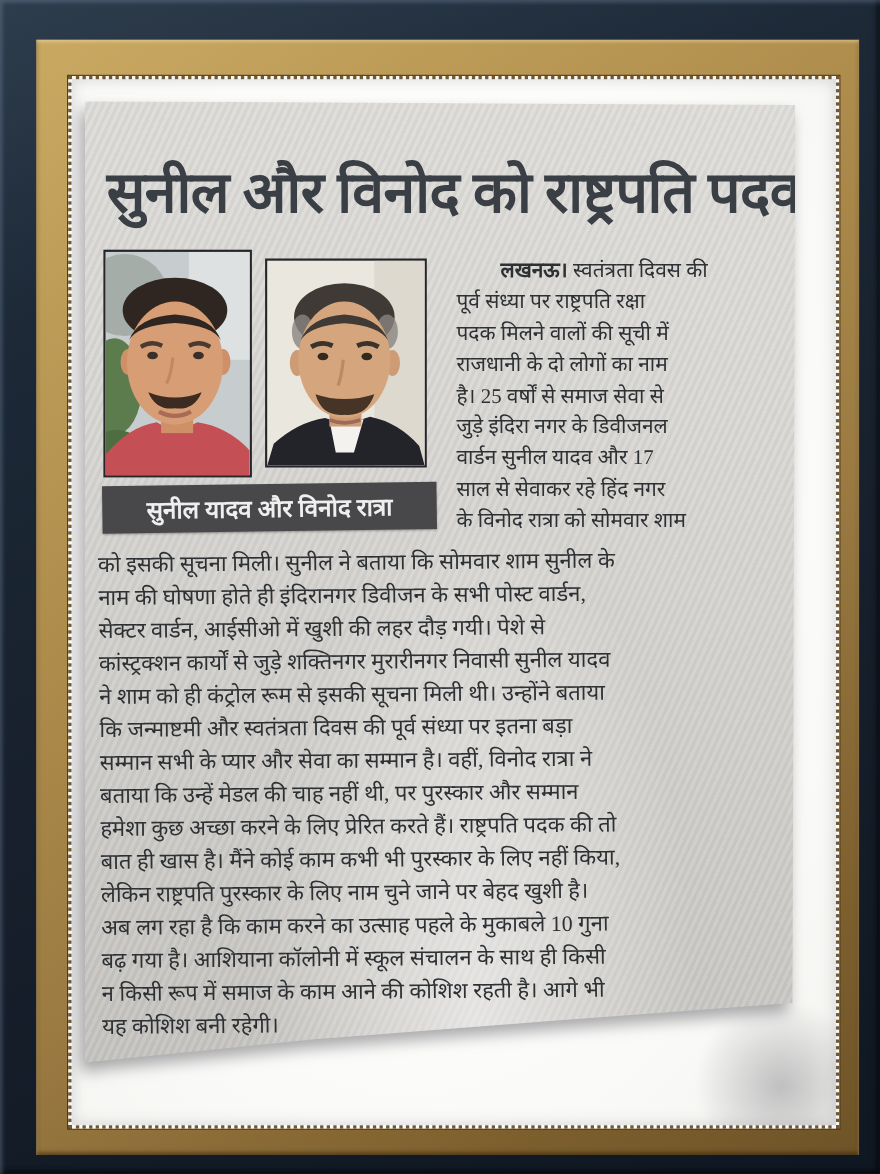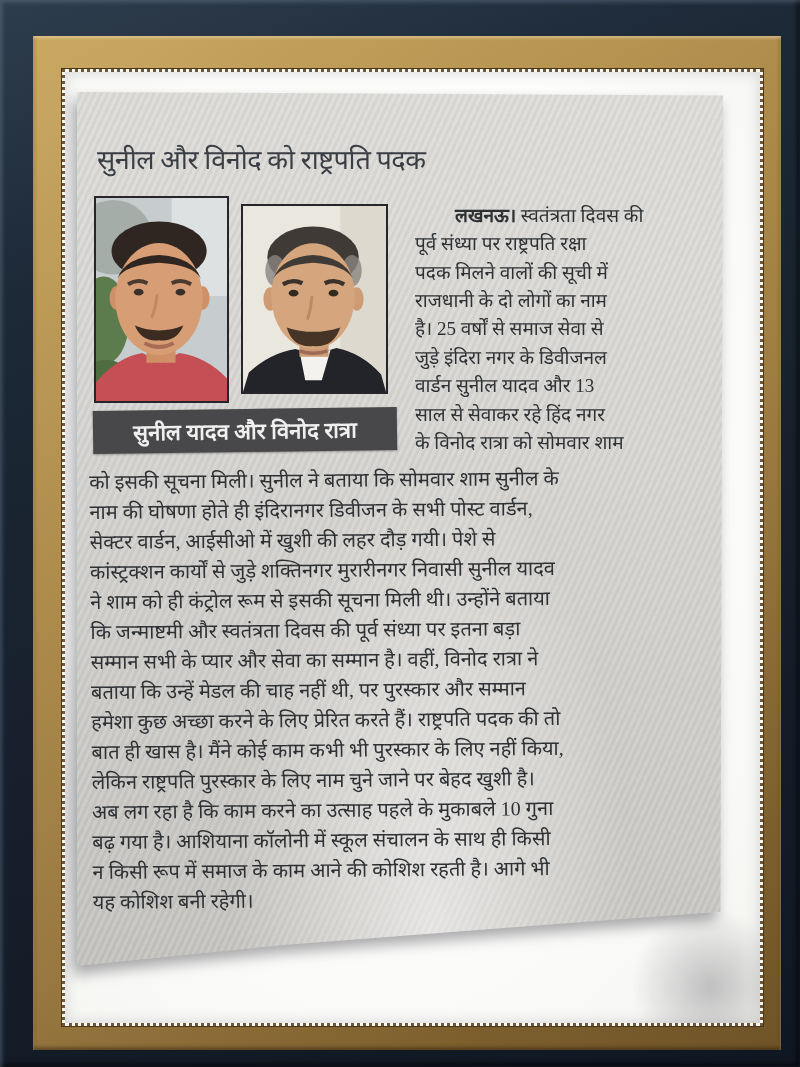--- a/index.html
+++ b/index.html
@@ -45,21 +45,21 @@
     background:
       radial-gradient(ellipse at 55% 96%, rgba(255,255,255,.55), rgba(255,255,255,0) 40%),
       repeating-linear-gradient(115deg, rgba(255,255,255,.05) 0 3px, rgba(0,0,0,.035) 3px 6px),
       linear-gradient(188deg,#e0deda 0%,#d9d7d3 38%,#d0cecA 68%,#c6c4c0 100%);
     clip-path:polygon(0% 0%, 100% 0.4%, 99.6% 93.8%, 65% 95.7%, 32% 97.6%, 0% 100%);
     padding:52px 12px 0 16px;
     color:#2e3134;
   }
 
   .headline{
-    font-size:27px; font-weight:400; color:#3a3e45;
+    font-size:52px; font-weight:700; color:#3a3e45;
     letter-spacing:-0.5px; line-height:1.25;
     margin:0 0 18px 4px; white-space:nowrap;
   }
 
   .row{ display:flex; }
   .photos-block{ width:312px; flex:none; }
   .photos{ display:flex; align-items:flex-start; }
   .photo{ border:2px solid #26262a; background:#cfcfcc; flex:none; }
   .photo.p1{ width:135px; height:207px; margin-left:1px; }
   .photo.p2{ width:147px; height:190px; margin-left:12px; margin-top:8px; }
@@ -155,21 +155,21 @@
               </div>
               <div class="caption-bar">सुनील यादव और विनोद रात्रा</div>
             </div>
 
             <div class="intro"><span class="dateline">लखनऊ।</span><span> स्वतंत्रता दिवस की
 पूर्व संध्या पर राष्ट्रपति रक्षा
 पदक मिलने वालों की सूची में
 राजधानी के दो लोगों का नाम
 है। 25 वर्षों से समाज सेवा से
 जुड़े इंदिरा नगर के डिवीजनल
-वार्डन सुनील यादव और 13
+वार्डन सुनील यादव और 17
 साल से सेवाकर रहे हिंद नगर
 के विनोद रात्रा को सोमवार शाम</span></div>
           </div>
 
           <div class="body-text">को इसकी सूचना मिली। सुनील ने बताया कि सोमवार शाम सुनील के
 नाम की घोषणा होते ही इंदिरानगर डिवीजन के सभी पोस्ट वार्डन,
 सेक्टर वार्डन, आईसीओ में खुशी की लहर दौड़ गयी। पेशे से
 कांस्ट्रक्शन कार्यों से जुड़े शक्तिनगर मुरारीनगर निवासी सुनील यादव
 ने शाम को ही कंट्रोल रूम से इसकी सूचना मिली थी। उन्होंने बताया
 कि जन्माष्टमी और स्वतंत्रता दिवस की पूर्व संध्या पर इतना बड़ा

